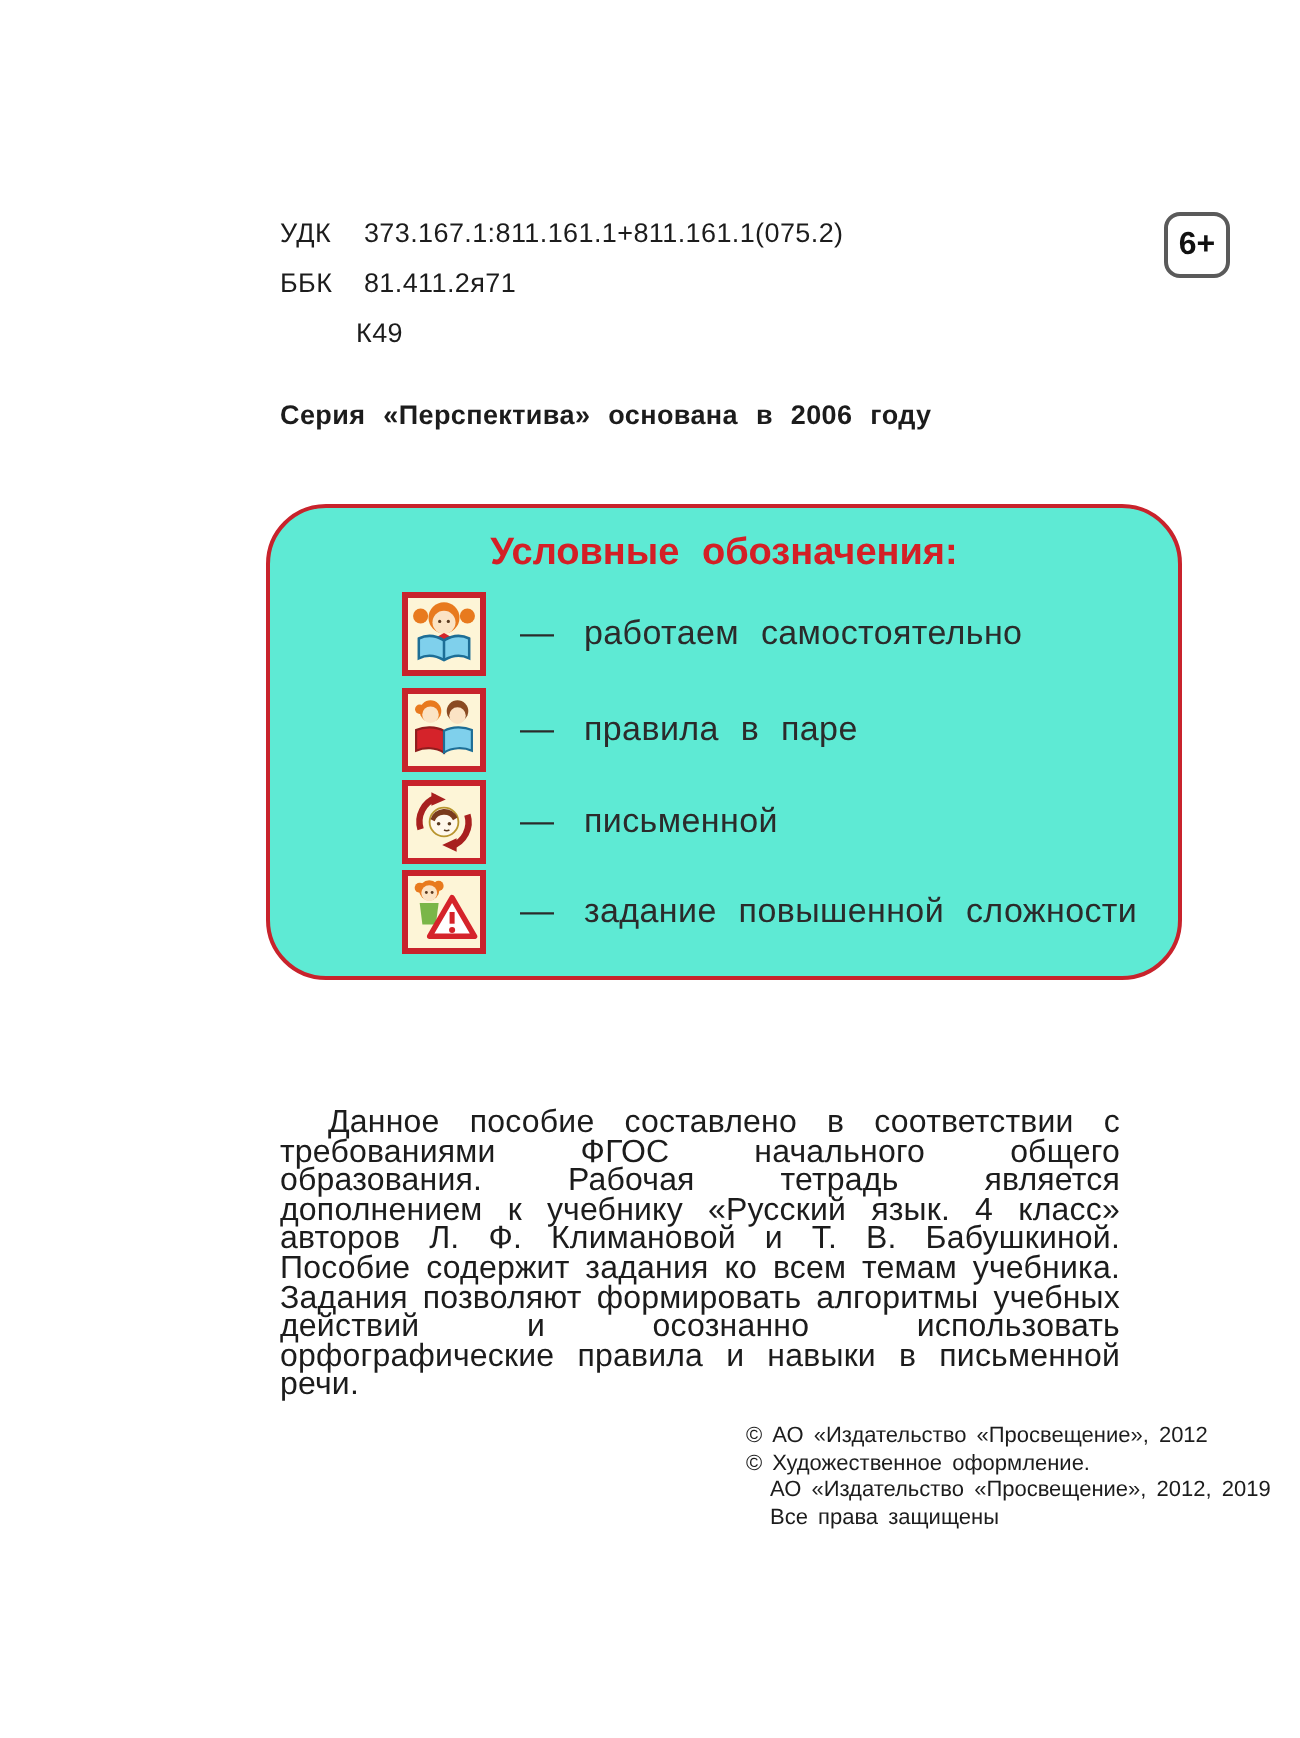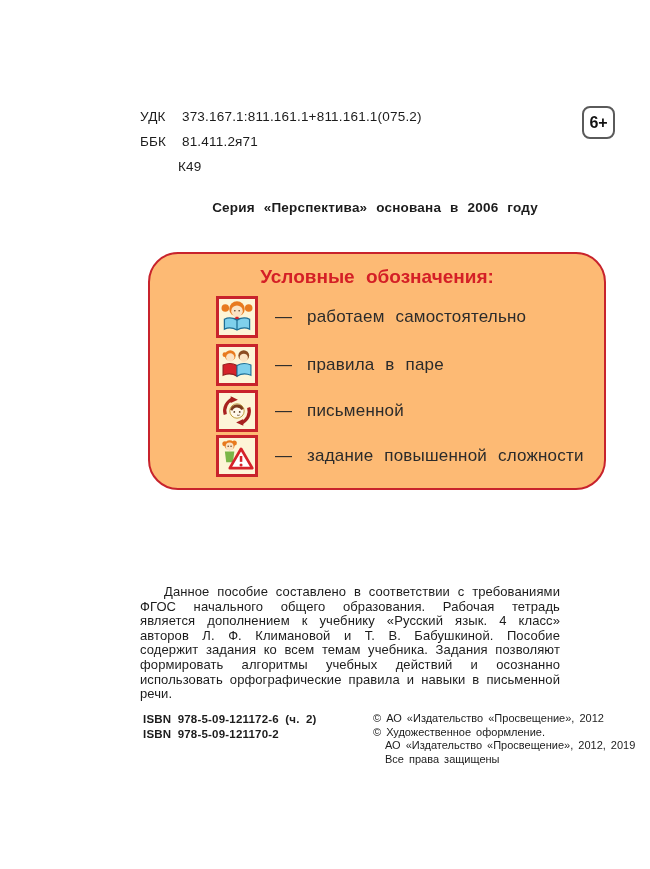--- a/index.html
+++ b/index.html
@@ -25,30 +25,30 @@
     width: 33px; height: 33px;
     border: 2px solid #5a5a5a; border-radius: 8px;
     display: flex; align-items: center; justify-content: center;
     font-size: 16px; font-weight: bold; color: #111;
     background: #fff;
   }
 
   
   .series {
     position: absolute; left: 125px; top: 200px; width: 470px;
-    text-align: center; font-size: 13.5px; font-weight: bold;
+    font-size: 13.5px; font-weight: bold;
     word-spacing: 5px; letter-spacing: 0.2px;
   }
 
   
   .legend {
-    position: absolute; left: 133px; top: 252px;
+    position: absolute; left: 118px; top: 252px;
     width: 458px; height: 238px;
     border: 2px solid #c8232c; border-radius: 30px;
-    background: #fdba74;
+    background: #5eead4;
   }
   .legend-title {
     position: absolute; left: 0; top: 12px; width: 100%;
     text-align: center;
     font-size: 19px; font-weight: bold; color: #d41f26;
     word-spacing: 6px;
   }
   .legend-row { position: absolute; left: 66px; display: flex; align-items: center; }
   .legend-row.r0 { top: 42px; }
   .legend-row.r1 { top: 90px; }
@@ -60,22 +60,22 @@
     background: #fdf5d7;
     display: flex; align-items: center; justify-content: center;
     flex: 0 0 auto;
   }
   .legend-icon svg { display: block; }
   .legend-dash { margin-left: 17px; font-size: 17px; color: #2b2b2b; }
   .legend-label { margin-left: 15px; font-size: 17px; color: #2b2b2b; word-spacing: 6px; letter-spacing: 0.2px; white-space: nowrap; }
 
   
   .annotation {
-    position: absolute; left: 125px; top: 585px; width: 420px;
-    font-size: 13px; line-height: 14.6px;
+    position: absolute; left: 125px; top: 555px; width: 420px;
+    font-size: 16px; line-height: 14.6px;
     text-align: justify; word-spacing: 2.5px; letter-spacing: 0.1px;
   }
   .annotation p { text-indent: 24px; }
   .annotation p + p { margin-top: 1px; }
 
   
   .isbn-block {
     position: absolute; left: 128px; top: 712px;
     font-size: 11.5px; font-weight: bold; line-height: 15px;
     word-spacing: 3px; letter-spacing: 0.2px; white-space: nowrap;
@@ -181,24 +181,20 @@
       </span>
       <span class="legend-dash">—</span>
       <span class="legend-label">задание  повышенной  сложности</span>
     </div>
   </div>
 
   <div class="annotation">
     <p>Данное пособие составлено в соответствии с требованиями ФГОС начального общего образования. Рабочая тетрадь является дополнением к учебнику «Русский язык. 4 класс» авторов Л. Ф. Климановой и Т. В. Бабушкиной. Пособие содержит задания ко всем темам учебника. Задания позволяют формировать алгоритмы учебных действий и осознанно использовать орфографические правила и навыки в письменной речи.</p>
   </div>
 
-  <div class="isbn-block">
-    <div>ISBN  978-5-09-121172-6  (ч.  2)</div>
-    <div>ISBN  978-5-09-121170-2</div>
-  </div>
 
   <div class="copyright-block">
     <div class="hang">© АО  «Издательство  «Просвещение»,  2012</div>
     <div class="hang">© Художественное  оформление.</div>
     <div class="ind">АО  «Издательство  «Просвещение»,  2012,  2019</div>
     <div class="ind">Все  права  защищены</div>
   </div>
 
 </div>
 

